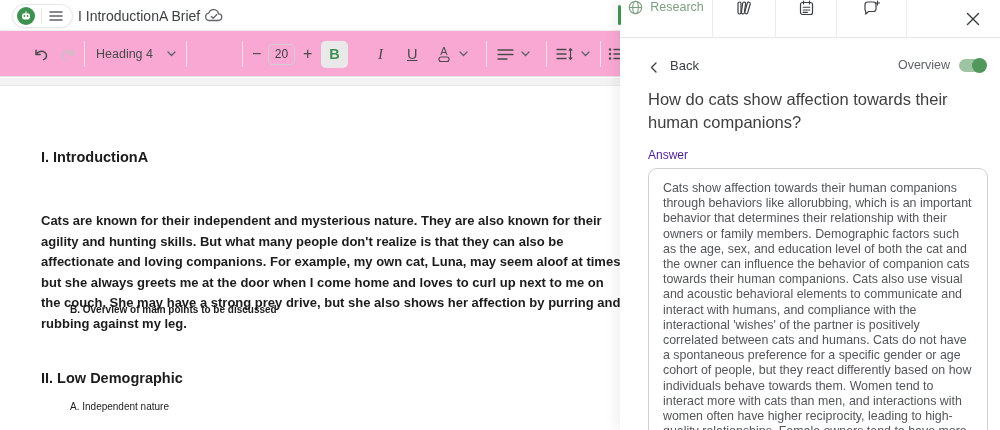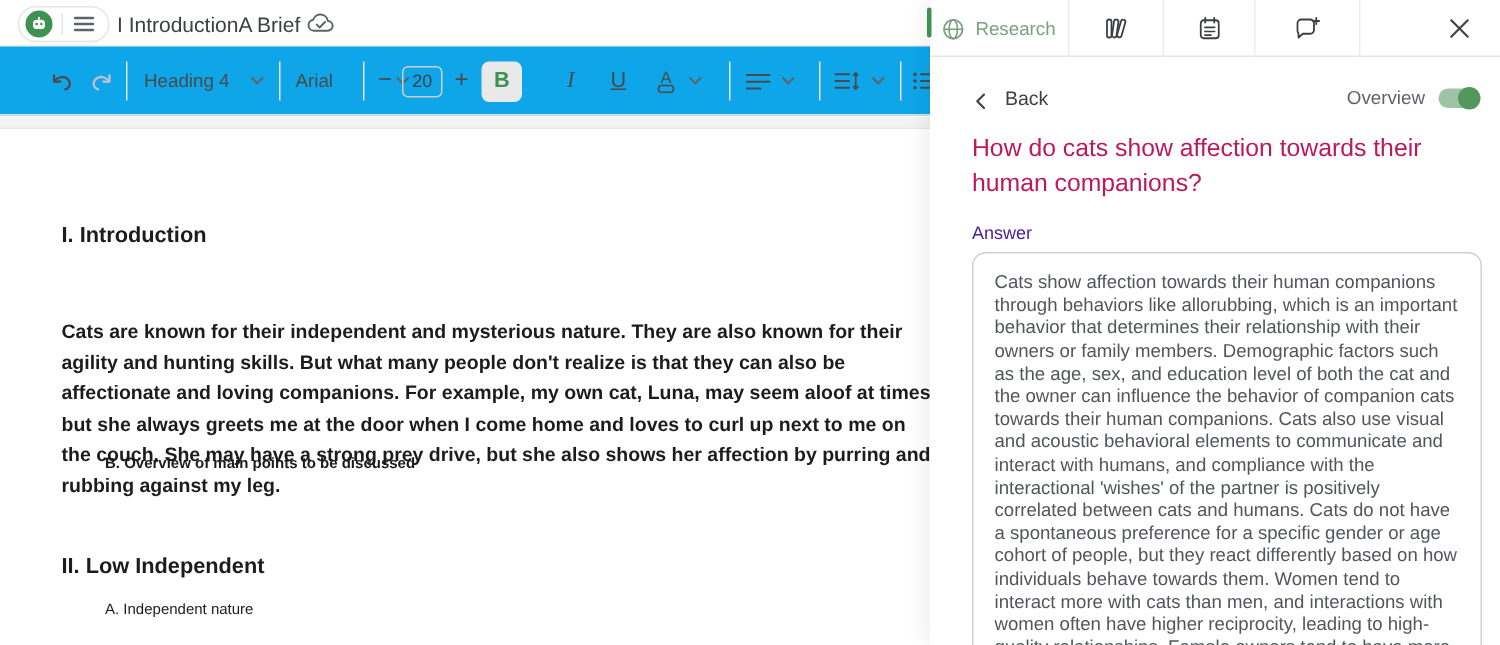--- a/index.html
+++ b/index.html
@@ -11,21 +11,21 @@
   .topbar { position:absolute; left:0; top:0; width:620px; height:31px; background:#fff; border-bottom:1px solid #ededed; }
   .menu-pill { position:absolute; left:12px; top:4px; height:24px; display:flex; align-items:center; gap:0;
                border:1px solid #e7e7e7; border-radius:13px; background:#fff; padding:0 9px 0 4px;
                box-shadow:0 1px 2px rgba(0,0,0,.05); }
   .logo-circle { width:18px; height:18px; border-radius:50%; background:#3e9151; display:flex; align-items:center; justify-content:center; }
   .pill-divider { width:1px; height:14px; background:#e6e6e6; margin:0 7px 0 6px; }
   .doc-title { position:absolute; left:78px; top:8px; font-size:14px; color:#3c4043; white-space:nowrap; }
   .cloud-wrap { position:absolute; left:204px; top:7px; }
 
   
-  .toolbar { position:absolute; left:0; top:31px; width:620px; height:46px; background:#0ea5e9; border-bottom:1px solid #e3e3e3; }
+  .toolbar { position:absolute; left:0; top:31px; width:620px; height:46px; background:#f9a8d4; border-bottom:1px solid #e3e3e3; }
   .toolbar-band { position:absolute; left:0; top:78px; width:620px; height:8px; background:#f3f3f3; border-bottom:1px solid #e9e9e9; }
   .tb { position:absolute; top:0; height:46px; display:flex; align-items:center; color:#4a4a4a; }
   .tb-divider { position:absolute; top:10px; width:1px; height:26px; background:#e4e4e4; }
   .dd-label { font-size:12.5px; color:#4a4a4a; }
   .chev { margin-left:7px; display:inline-flex; }
   .size-box { width:27px; height:21px; border:1px solid #cfcfcf; border-radius:4px; display:flex; align-items:center; justify-content:center;
               font-size:12px; color:#3c4043; }
   .fmt { font-size:14.5px; color:#4a4a4a; }
   .bold-btn { width:27px; height:27px; background:#e9e9e9; border-radius:5px; display:flex; align-items:center; justify-content:center;
               color:#3e9151; font-weight:bold; font-size:14.5px; }
@@ -34,36 +34,36 @@
   .minusplus { font-size:16px; color:#4a4a4a; }
   .doc-h { position:absolute; left:0; font-size:14.5px; }
   .doc-p { position:absolute; left:0; font-size:13px; line-height:20.5px; width:584px; }
   .doc-sub { position:absolute; left:29px; font-size:10px; }
 
   
   .panel { position:absolute; left:620px; top:0; width:380px; height:430px; background:#fff;
            box-shadow:-5px 0 12px rgba(0,0,0,.06); }
   .panel-caret { position:absolute; left:-2px; top:5px; width:3px; height:20px; background:#3e9151; border-radius:2px; z-index:3; }
   .panel-tabs { position:absolute; left:0; top:0; width:380px; height:38px; display:flex; border-bottom:1px solid #e6e6e6; background:#fff; }
-  .ptab { height:38px; display:flex; align-items:center; justify-content:center; border-right:1px solid #ececec; }
+  .ptab { height:38px; display:flex; align-items:flex-start; justify-content:center; border-right:1px solid #ececec; }
   .ptab-research { width:93px; gap:7px; color:#7c9f81; }
   .ptab-research .ptab-label { font-size:12.5px; color:#7c9f81; }
   .ptab-2 { width:63px; } .ptab-3 { width:61px; } .ptab-4 { width:70px; }
   .ptab-close { flex:1; border-right:none; position:relative; }
   .close-x { position:absolute; left:59px; top:12px; }
 
   .panel-body { position:absolute; left:0; top:38px; width:380px; }
   .back-row { position:absolute; left:30px; top:20px; display:flex; align-items:flex-end; gap:13px; color:#3c4043; }
   .back-label { font-size:13px; }
   .academic-row { position:absolute; right:14px; top:20px; display:flex; align-items:center; gap:9px; }
   .academic-label { font-size:12.5px; color:#5f6368; }
   .toggle { position:relative; width:27px; height:13px; border-radius:7px; background:#9fc4a4; }
   .toggle-knob { position:absolute; right:-1px; top:-1px; width:15px; height:15px; border-radius:50%; background:#52975c; }
 
-  .question { position:absolute; left:28px; top:50px; width:300px; font-size:16.5px; line-height:23px; color:#be185d; }
+  .question { position:absolute; left:28px; top:50px; width:300px; font-size:16.5px; line-height:23px; color:#404040; }
   .answer-label { position:absolute; left:28px; top:110px; font-size:12px; color:#4c1d95; }
   .answer-box { position:absolute; left:28px; top:130px; width:340px; height:400px;
                 border:1px solid #d0d0d0; border-radius:9px; background:#fff; padding:12px 14px; }
   .answer-text { font-size:12.4px; line-height:15.2px; color:#52565b; }
 
   svg { display:block; }
 </style>
 </head>
 <body>
 
@@ -116,28 +116,20 @@
     <div class="tb" style="left:96px;">
       <span class="dd-label">Heading 4</span>
       <span class="chev" style="margin-left:14px;">
         <svg width="9" height="6" viewBox="0 0 9 6">
             <polyline points="1,1 4.5,4.5 8,1" fill="none" stroke="#5f6368" stroke-width="1.3" stroke-linecap="round"></polyline>
           </svg>
       </span>
     </div>
     <div class="tb-divider" style="left:186px;"></div>
 
-    <div class="tb" style="left:197px;">
-      <span class="dd-label">Arial</span>
-      <span class="chev" style="margin-left:42px;">
-        <svg width="9" height="6" viewBox="0 0 9 6">
-            <polyline points="1,1 4.5,4.5 8,1" fill="none" stroke="#5f6368" stroke-width="1.3" stroke-linecap="round"></polyline>
-          </svg>
-      </span>
-    </div>
     <div class="tb-divider" style="left:242px;"></div>
 
     <div class="tb minusplus" style="left:252px;">−</div>
     <div class="tb" style="left:268px;">
       <span class="size-box">20</span>
     </div>
     <div class="tb minusplus" style="left:303px;">+</div>
 
     <div class="tb" style="left:321px;">
       <span class="bold-btn">B</span>
@@ -196,24 +188,24 @@
         <circle cx="2" cy="11.5" r="1.2" fill="#4a4a4a"></circle>
         <line x1="6" y1="2.5" x2="16" y2="2.5" stroke="#4a4a4a" stroke-width="1.4" stroke-linecap="round"></line>
         <line x1="6" y1="7" x2="16" y2="7" stroke="#4a4a4a" stroke-width="1.4" stroke-linecap="round"></line>
         <line x1="6" y1="11.5" x2="16" y2="11.5" stroke="#4a4a4a" stroke-width="1.4" stroke-linecap="round"></line>
       </svg>
     </div>
   </div>
   <div class="toolbar-band"></div>
 
   <div>
-    <div class="doc-h" style="left:41px; top:149px; position:absolute;">I. Introduction</div>
+    <div class="doc-h" style="left:41px; top:149px; position:absolute;">I. IntroductionA</div>
     <div class="doc-p" style="left:41px; top:183px; position:absolute; font-weight:bold; color:#1c1c1c;">Cats are known for their independent and mysterious nature. They are also known for their agility and hunting skills. But what many people don't realize is that they can also be affectionate and loving companions. For example, my own cat, Luna, may seem aloof at times but she always greets me at the door when I come home and loves to curl up next to me on the couch. She may have a strong prey drive, but she also shows her affection by purring and rubbing against my leg.</div>
     <div class="doc-sub" style="left:70px; top:304px; position:absolute; font-weight:bold; color:#1c1c1c;">B. Overview of main points to be discussed</div>
-    <div class="doc-h" style="left:41px; top:370px; position:absolute; font-weight:bold; color:#1c1c1c;">II. Low Independent</div>
+    <div class="doc-h" style="left:41px; top:370px; position:absolute; font-weight:bold; color:#1c1c1c;">II. Low Demographic</div>
     <div class="doc-sub" style="left:70px; top:401px; position:absolute; font-weight:normal; color:#1c1c1c;">A. Independent nature</div>
   </div>
   <style>
     .doc-h { font-weight:bold; color:#1c1c1c; font-size:14.5px; }
     .doc-p { width:584px;margin-top:28px; }
   </style>
 
   <div class="panel">
     <div class="panel-caret"></div>
 

